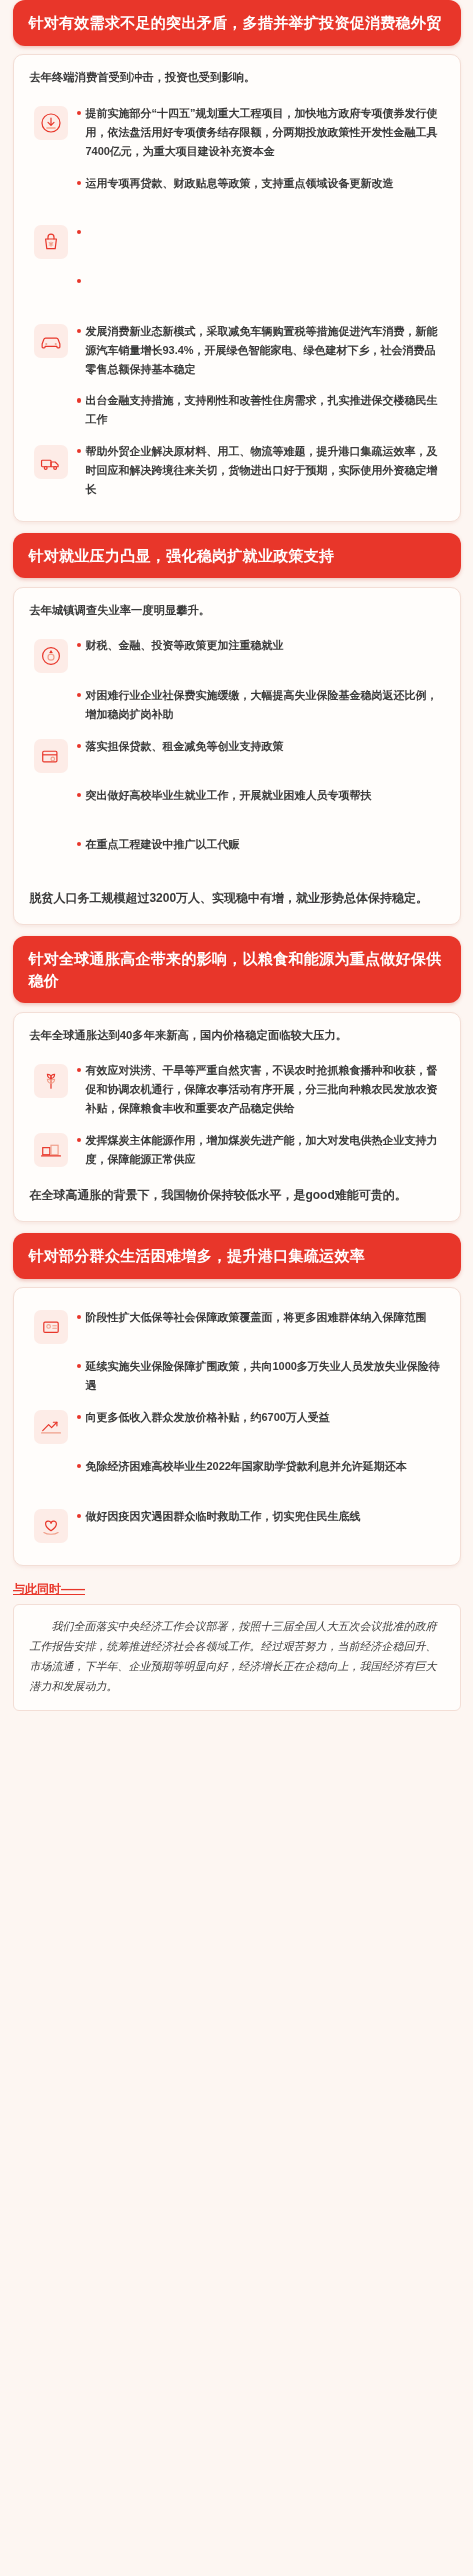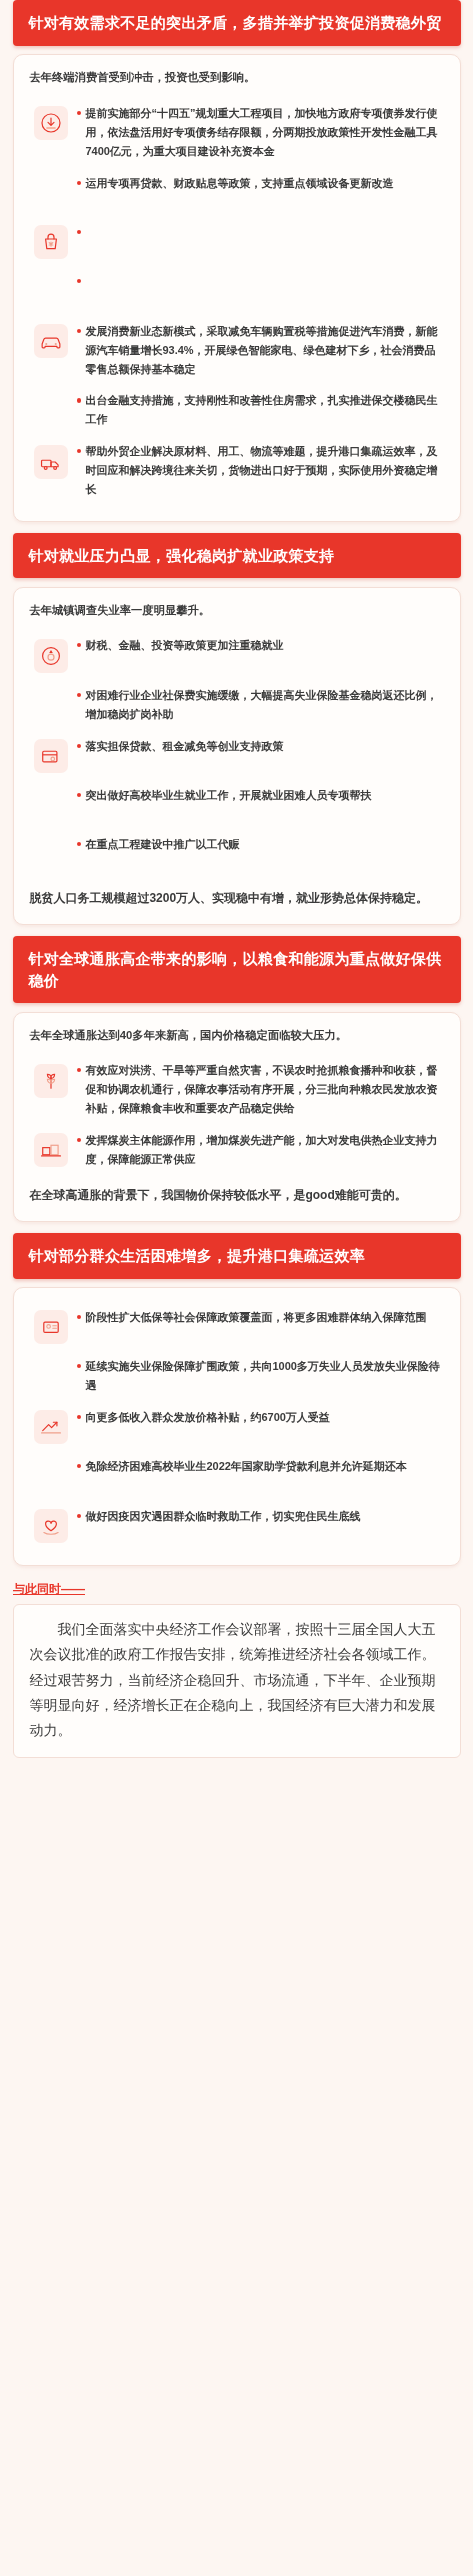--- a/index.html
+++ b/index.html
@@ -15,21 +15,21 @@
   .page {
     width: 474px;
     background: #fdf6f2;
     padding: 0 0 24px 0;
   }
   
   .banner {
     position: relative;
     margin: 0 13px;
     background: #e8362a;
-    border-radius: 4px;
+    border-radius: 12px;
     padding: 12px 15.4px 12px 15.4px;
     box-shadow: 0 1.8px 3.6px rgba(200,60,40,0.25);
   }
   .banner-title {
     color: #fff;
     font-size: 15px;
     font-weight: bold;
     line-height: 1.45;
     letter-spacing: 0.3px;
   }
@@ -112,25 +112,26 @@
     text-decoration: underline;
   }
   .footer-card {
     margin: 6px 13px 0 13px;
     background: #fffdfb;
     border: 0.6px solid #f3ded6;
     border-radius: 6px;
     padding: 12px 15.4px 14px 15.4px;
   }
   .footer-card p {
-    font-size: 14px;
+    font-size: 11px;
     line-height: 1.8;
     color: #3b3b3b;
     margin: 0;
     text-indent: 2em;
+    font-style: italic;
   }
 </style>
 </head>
 <body>
 
 <div class="page">
 
   <div class="section">
     <div class="banner">
       <div class="banner-title">针对有效需求不足的突出矛盾，多措并举扩投资促消费稳外贸</div>

